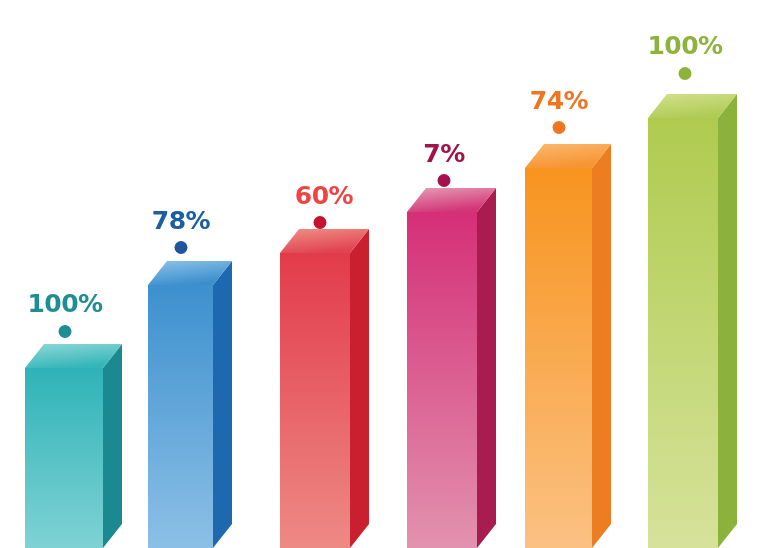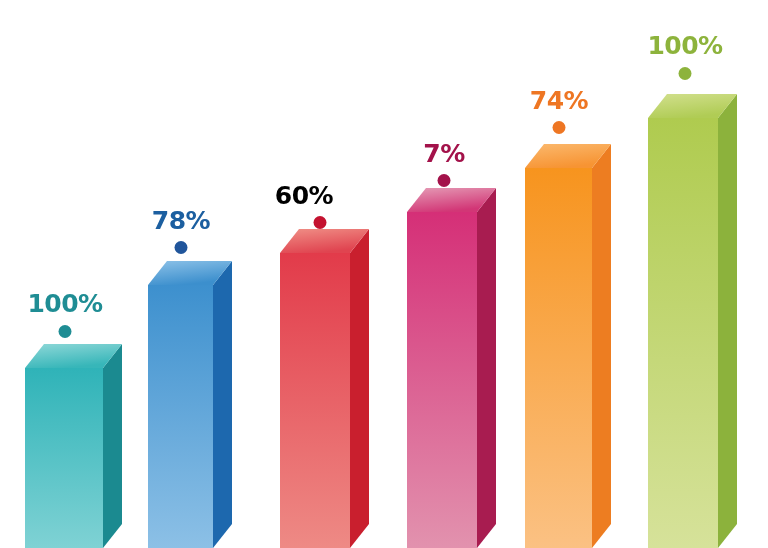--- a/index.html
+++ b/index.html
@@ -136,21 +136,21 @@
           <polygon points="648,118 667,94 737,94 718,118" fill="url(#gt5)"></polygon>
           <rect x="648" y="118" width="70" height="430" fill="url(#gf5)"></rect>
         </g>
       </g>
   </svg>
   <div class="bar-group" id="labels-layer">
       <div class="value-label" style="left: 65px; top: 291px; color: rgb(31, 141, 148);">100%</div>
       <div class="value-dot" style="left: 65px; top: 325px; width: 13px; height: 13px; background: rgb(31, 141, 148);"></div>
       <div class="value-label" style="left: 181px; top: 208px; color: rgb(28, 95, 160);">78%</div>
       <div class="value-dot" style="left: 181px; top: 241px; width: 13px; height: 13px; background: rgb(32, 85, 155);"></div>
-      <div class="value-label" style="left: 304px; top: 183px; color: #000000;">60%</div>
+      <div class="value-label" style="left: 324px; top: 183px; color: #ef4444;">60%</div>
       <div class="value-dot" style="left: 320px; top: 216px; width: 13px; height: 13px; background: rgb(196, 18, 48);"></div>
       <div class="value-label" style="left: 444px; top: 141px; color: rgb(163, 18, 74);">7%</div>
       <div class="value-dot" style="left: 444px; top: 174px; width: 13px; height: 13px; background: rgb(163, 18, 74);"></div>
       <div class="value-label" style="left: 559px; top: 88px; color: rgb(238, 118, 35);">74%</div>
       <div class="value-dot" style="left: 559px; top: 121px; width: 13px; height: 13px; background: rgb(238, 118, 35);"></div>
       <div class="value-label" style="left: 685px; top: 33px; color: rgb(141, 179, 60);">100%</div>
       <div class="value-dot" style="left: 685px; top: 67px; width: 13px; height: 13px; background: rgb(141, 179, 60);"></div>
     </div>
 </div>
 

